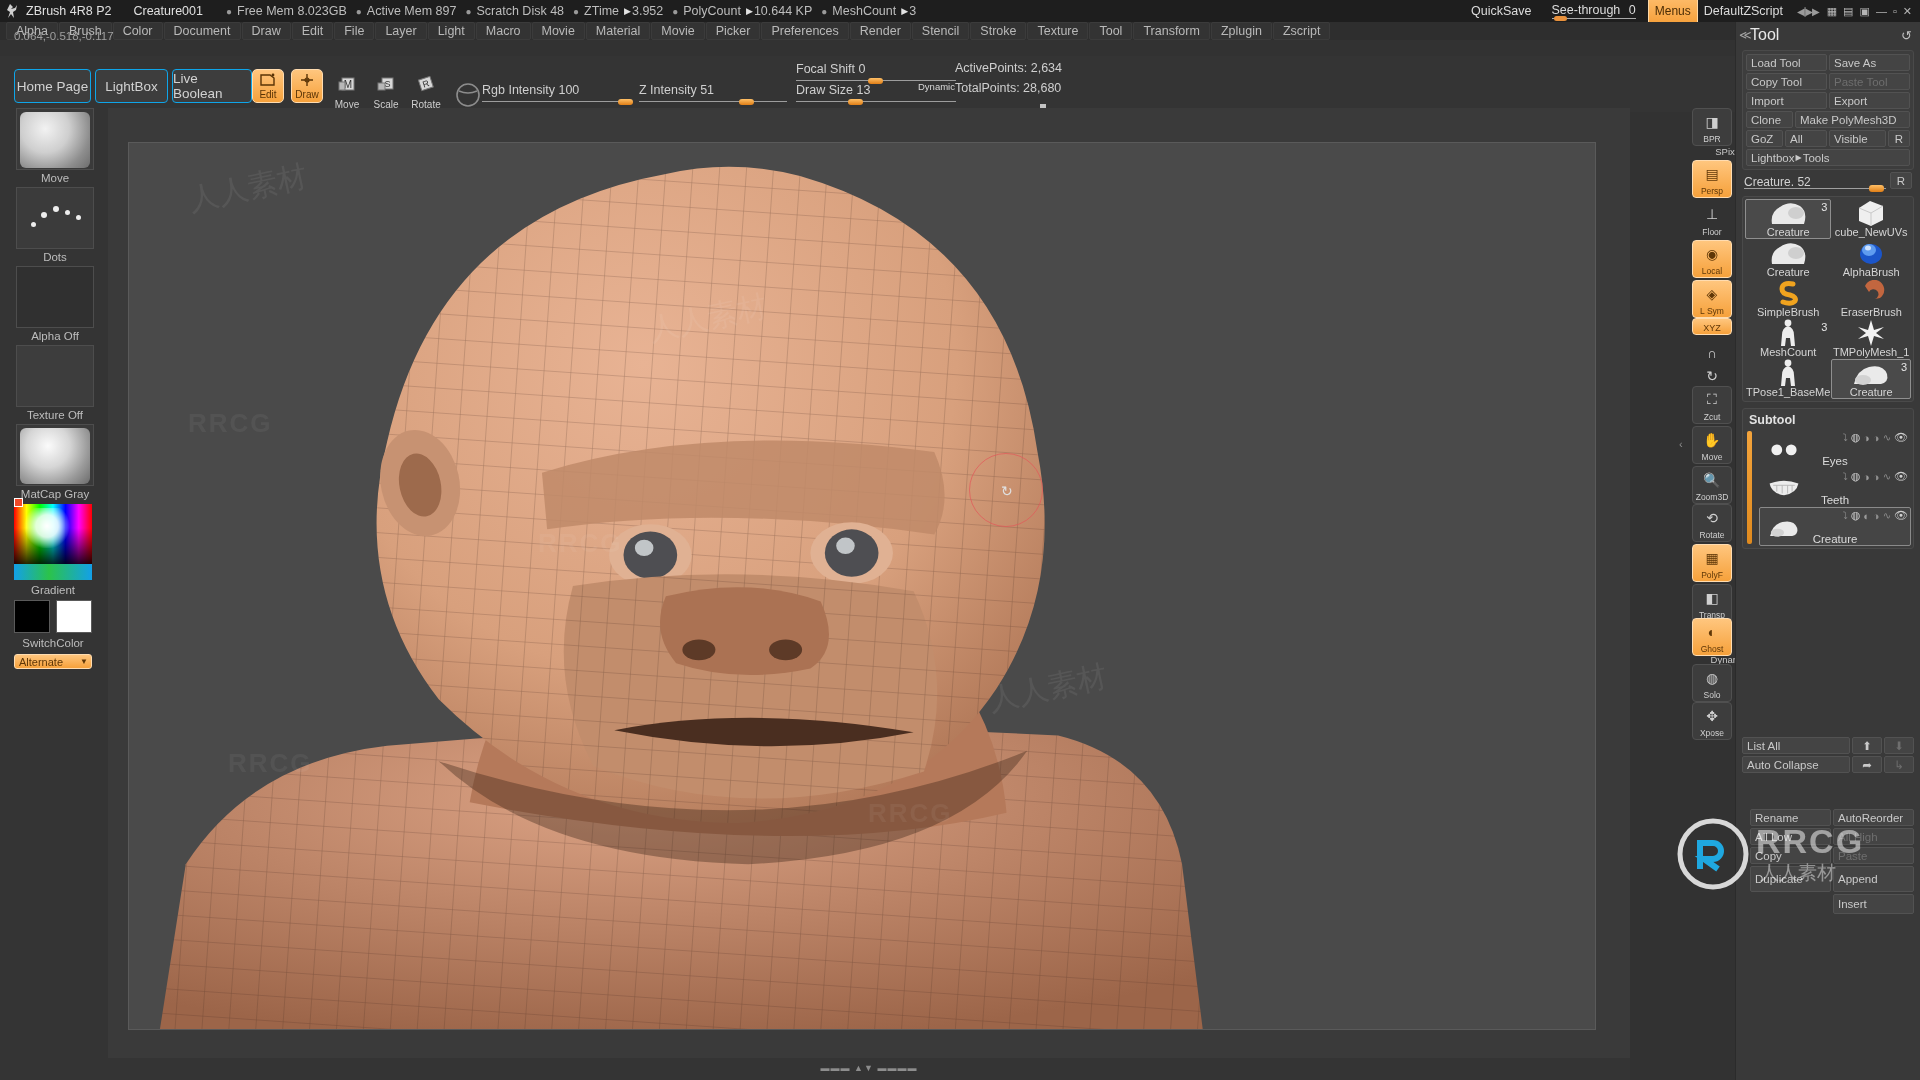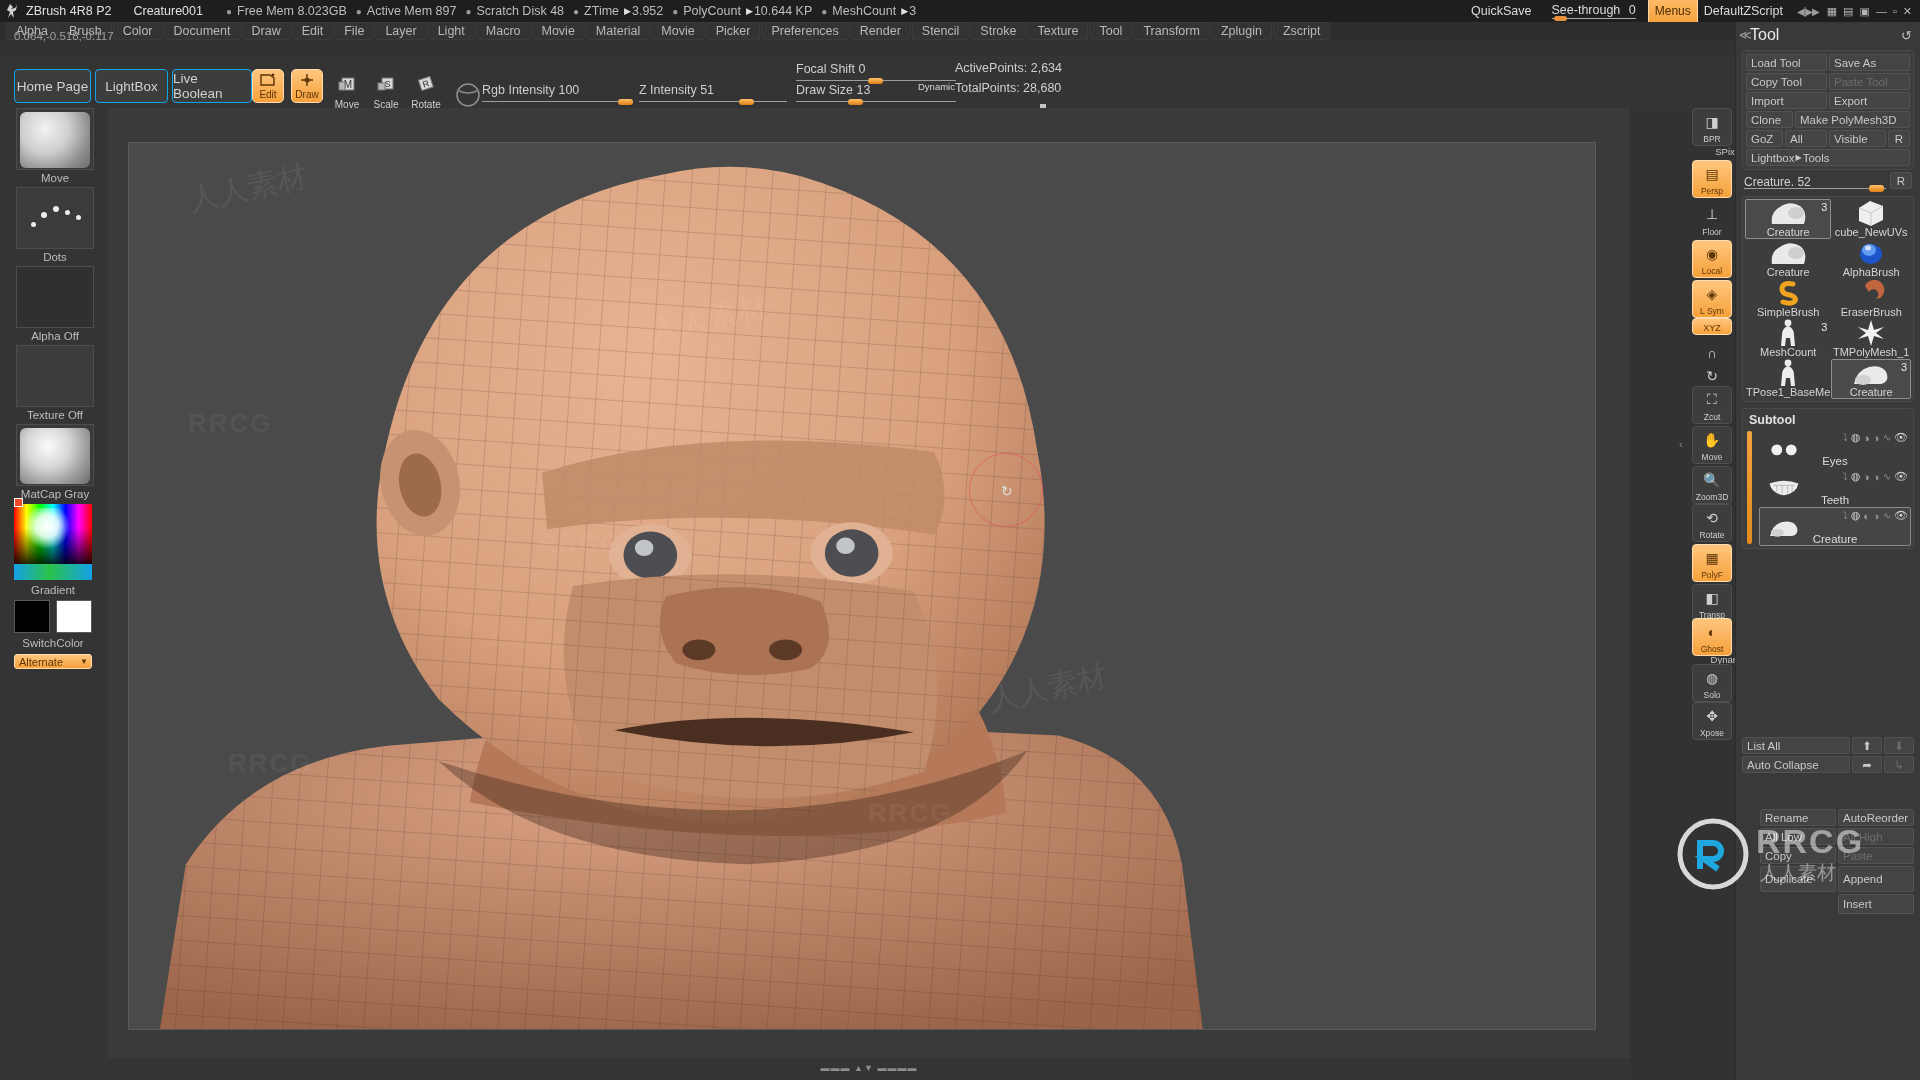--- a/index.html
+++ b/index.html
@@ -780,21 +780,21 @@
         <div class="rbtn narrow" style="flex:0 0 30px;">⬆</div>
         <div class="rbtn narrow dim" style="flex:0 0 30px;">⬇</div>
       </div>
       <div class="rrow">
         <div class="rbtn" style="flex:1.4;">Auto Collapse</div>
         <div class="rbtn narrow" style="flex:0 0 30px;">➦</div>
         <div class="rbtn narrow dim" style="flex:0 0 30px;">↳</div>
       </div>
     </div>
 
-    <div style="position:absolute; left:16px; right:6px; top:787px;padding-left:8px;">
+    <div style="position:absolute; left:6px; right:6px; top:787px;padding-left:8px;">
       <div class="rrow">
         <div class="rbtn">Rename</div>
         <div class="rbtn">AutoReorder</div>
       </div>
       <div class="rrow">
         <div class="rbtn">All Low</div>
         <div class="rbtn dim">All High</div>
       </div>
       <div class="rrow">
         <div class="rbtn">Copy</div>

